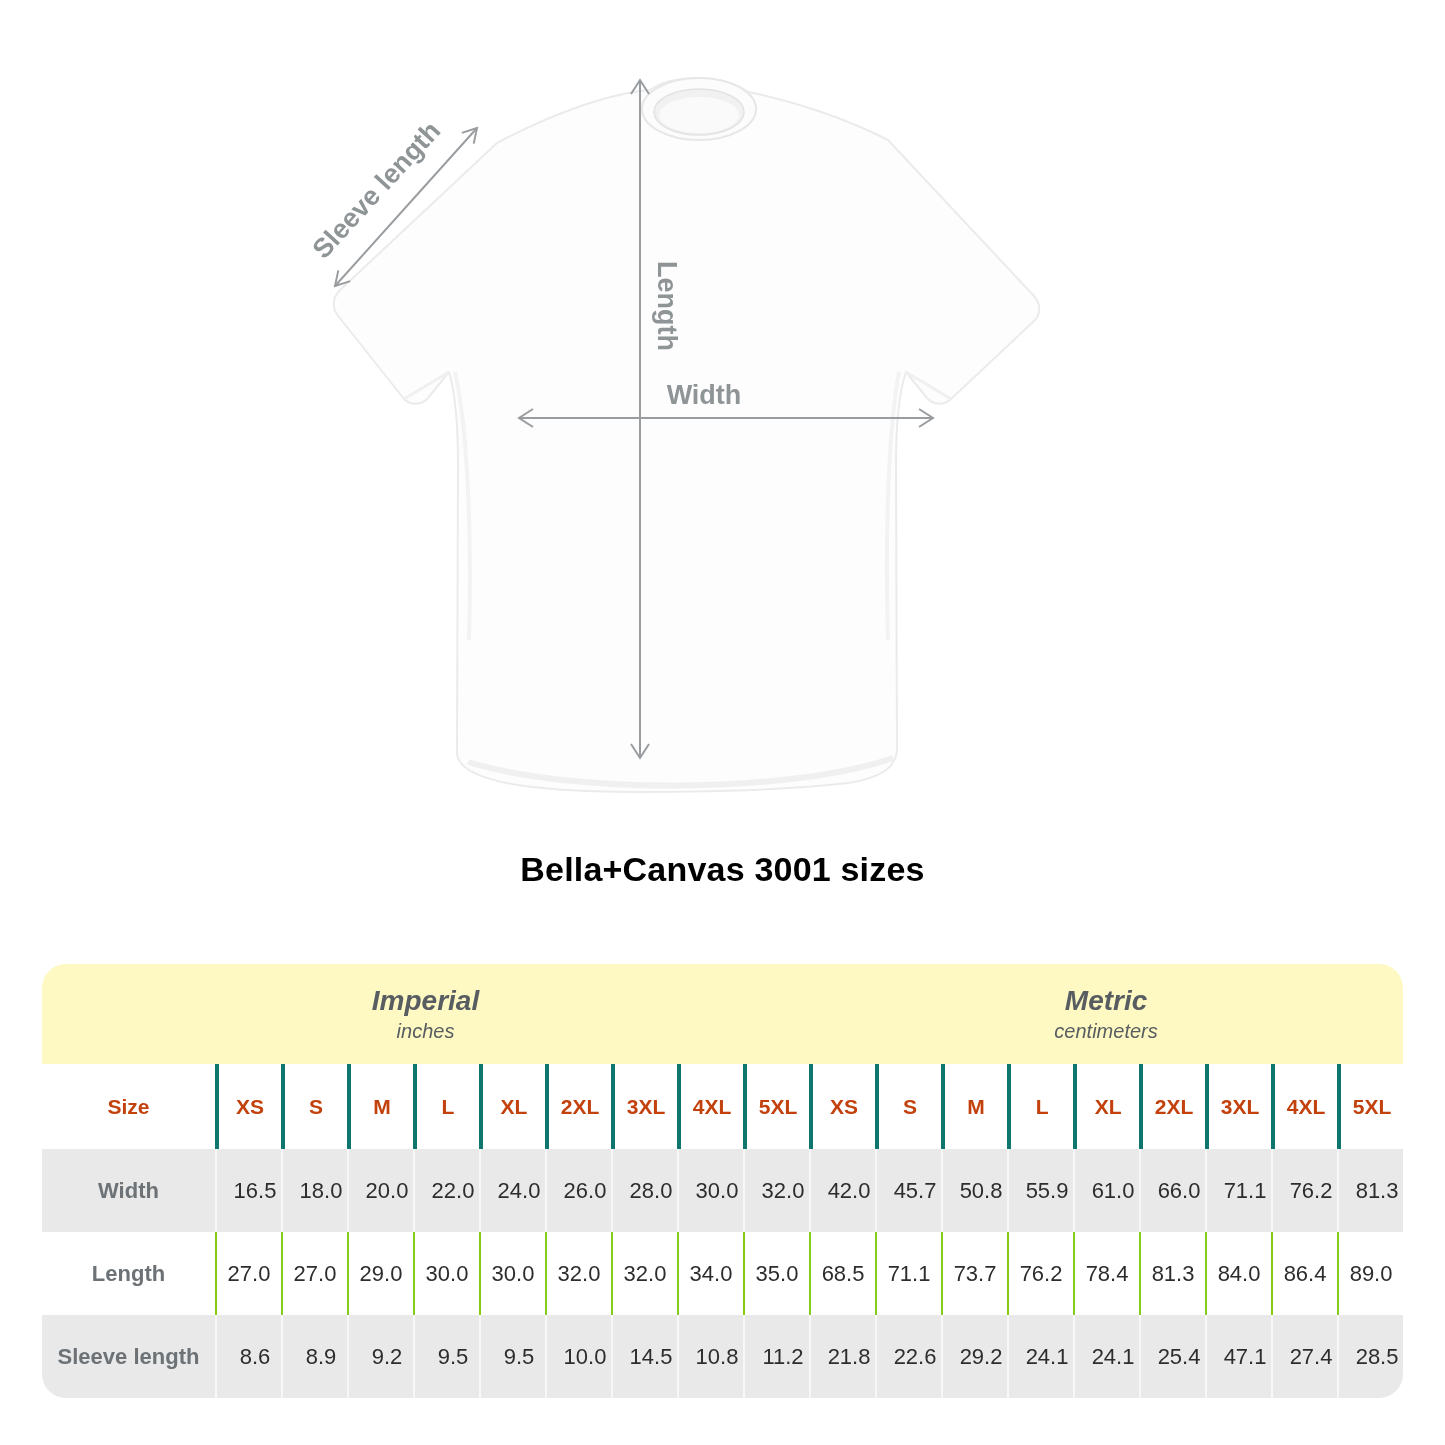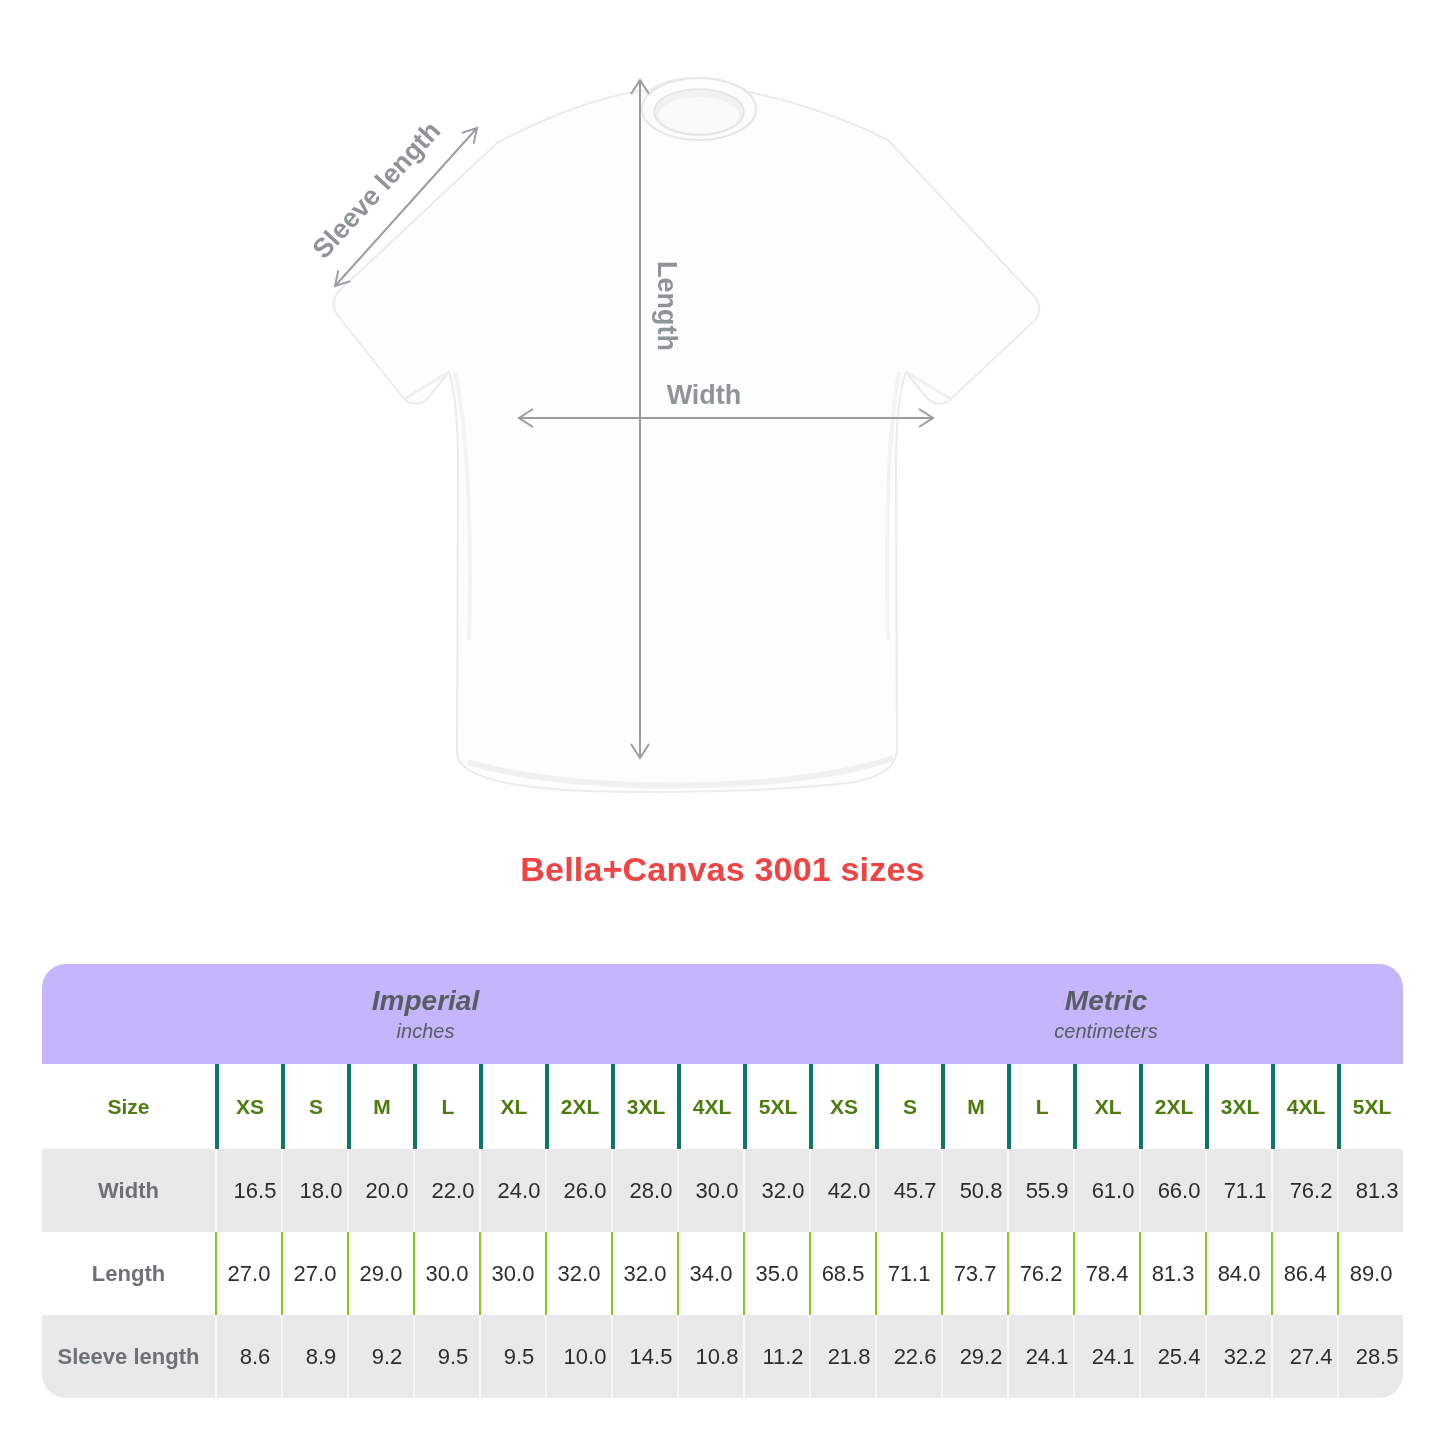--- a/index.html
+++ b/index.html
@@ -8,49 +8,49 @@
     width:1445px;height:1445px;
     background:#ffffff;
     overflow:hidden;
     font-family:"Liberation Sans", sans-serif;
   }
   .tee-svg{position:absolute;top:0;left:0;}
 
   .page-title{
     position:absolute;top:850px;left:0;width:100%;
     margin:0;text-align:center;
-    font-size:34px;font-weight:bold;color:#ef4444;letter-spacing:0.2px;
+    font-size:34px;font-weight:bold;color:#000000;letter-spacing:0.2px;
   }
   .page-subtitle{
     position:absolute;top:916px;left:0;width:100%;
     margin:0;text-align:center;
     font-size:20.5px;font-style:italic;color:#4a4a4a;
   }
 
   table.size-table{
     position:absolute;top:964px;left:42px;
     width:1361px;
     border-collapse:separate;border-spacing:0;
     table-layout:fixed;
   }
   .size-table td{
     padding:0;margin:0;text-align:center;vertical-align:middle;
     font-size:22px;color:#2d2d2d;
   }
   
   tr.unit-row td{
-    height:100px;background:#c4b5fd;color:#585d61;
+    height:100px;background:#fef9c3;color:#585d61;
   }
   tr.unit-row td.first{border-radius:24px 0 0 0;}
   tr.unit-row td.last{border-radius:0 24px 0 0;}
   .unit-label{font-size:28px;font-weight:bold;font-style:italic;line-height:34px;}
   .unit-sub{font-size:20px;font-style:italic;line-height:26px;}
 
   
-  tr.size-row td{height:85px;background:#ffffff;font-weight:bold;color:#4d7c0f;font-size:21px;}
+  tr.size-row td{height:85px;background:#ffffff;font-weight:bold;color:#c2410c;font-size:21px;}
   tr.size-row td + td{border-left:4px solid #0f766e;}
 
   
   tr.data-row td{height:83px;}
   tr.data-row td.rowlabel{font-weight:bold;color:#6c7276;font-size:22px;}
   tr.row-white td{background:#ffffff;}
   tr.row-white td + td{border-left:2px solid #84cc16;}
   tr.row-gray td{background:#e9e9e9;}
   tr.row-gray td + td{border-left:2px solid #f7f7f7;padding-left:12px;}
   tr.bottom td.rowlabel{border-radius:0 0 0 24px;}
@@ -233,20 +233,20 @@
       <td>10.0</td>
       <td>14.5</td>
       <td>10.8</td>
       <td>11.2</td>
       <td>21.8</td>
       <td>22.6</td>
       <td>29.2</td>
       <td>24.1</td>
       <td>24.1</td>
       <td>25.4</td>
-      <td>32.2</td>
+      <td>47.1</td>
       <td>27.4</td>
       <td class="lastcell">28.5</td>
     </tr>
   </tbody>
     </table>
 
 </div>
 
 </body></html>

